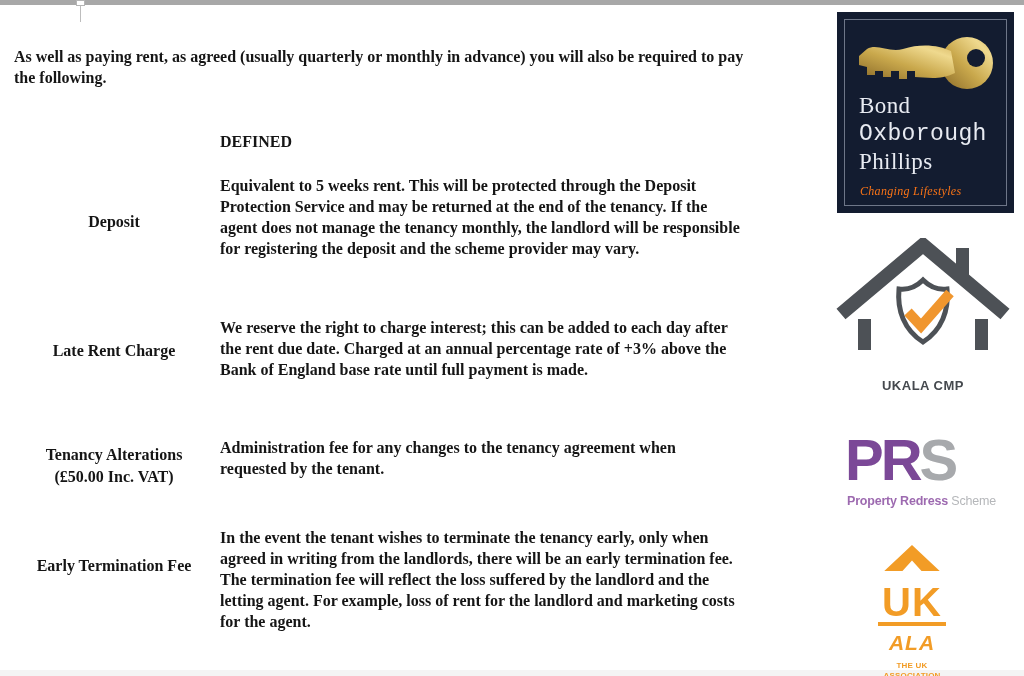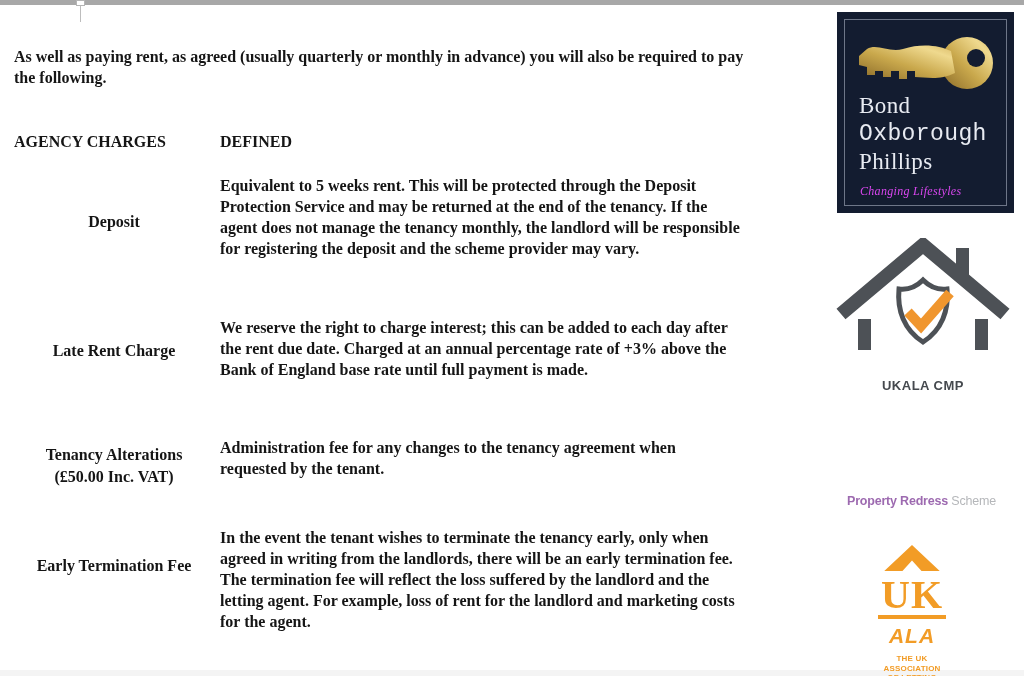--- a/index.html
+++ b/index.html
@@ -25,21 +25,21 @@
   .lbl-4{top:555px;} .txt-4{top:527px;}
 
   
   .logo{position:absolute;}
   
   .bond{left:837px;top:12px;width:177px;height:201px;background:#131c30;}
   .bond-border{position:absolute;left:7px;top:7px;right:7px;bottom:7px;border:1px solid rgba(160,168,185,.65);}
   .bond-key{position:absolute;left:18px;top:21px;width:142px;height:62px;}
   .bond-name{position:absolute;left:22px;font-size:23px;line-height:28px;color:#e8ebf2;font-weight:400;letter-spacing:.4px;text-align:center;}
   .bn1{top:80px;} .bn2{top:108px;font-family:Liberation Mono, monospace;} .bn3{top:136px;}
-  .bond-tagline{position:absolute;left:23px;top:172px;font-size:12px;font-style:italic;color:#d946ef;letter-spacing:.3px;}
+  .bond-tagline{position:absolute;left:23px;top:172px;font-size:12px;font-style:italic;color:#f97316;letter-spacing:.3px;}
 
   
   .cmp{left:833px;top:238px;width:180px;height:158px;}
   .cmp-art{position:absolute;left:0;top:0;width:180px;height:116px;}
   .cmp-line{position:absolute;left:0;top:115px;width:180px;text-align:center;font-family:"Liberation Sans",sans-serif;
             font-size:23px;line-height:24px;white-space:nowrap;}
   .cmp-line .cmp-bold{font-weight:700;color:#45494e;letter-spacing:-.5px;}
   .cmp-line .cmp-tan{font-weight:400;color:#d9b483;letter-spacing:.5px;}
   .cmp-sub{position:absolute;left:0;top:140px;width:180px;text-align:center;font-family:"Liberation Sans",sans-serif;
            font-weight:700;font-size:13px;color:#45494e;letter-spacing:.5px;}
@@ -47,38 +47,37 @@
   
   .prs{left:845px;top:430px;width:150px;height:84px;font-family:"Liberation Sans",sans-serif;}
   .prs-letters{position:absolute;left:0;top:0;font-size:58px;line-height:60px;font-weight:700;letter-spacing:-3px;}
   .prs-pr{color:#7b4897;} .prs-s{color:#a7a9ac;}
   .prs-sub{position:absolute;left:2px;top:64px;font-size:12.5px;white-space:nowrap;letter-spacing:-.2px;}
   .prs-sub-purple{color:#9d6ab0;font-weight:700;} .prs-sub-gray{color:#b5b7ba;font-weight:400;}
 
   
   .ukala{left:874px;top:545px;width:76px;text-align:center;font-family:"Liberation Sans",sans-serif;color:#f29c26;}
   .ukala-roof{display:block;margin:0 auto;width:58px;height:26px;}
-  .ukala-uk{font-size:40px;line-height:32px;font-weight:700;letter-spacing:1px;margin-top:8px;font-family:Liberation Serif, serif;}
+  .ukala-uk{font-size:40px;line-height:32px;font-weight:700;letter-spacing:1px;margin-top:15px;}
   .ukala-rule{width:68px;height:4px;background:#f29c26;margin:4px auto 3px auto;}
   .ukala-ala{font-size:21px;line-height:27px;font-weight:700;letter-spacing:1px;font-style:italic;}
   .ukala-caption{margin-top:5px;font-size:8px;line-height:9.5px;font-weight:700;letter-spacing:.2px;}
 </style>
 </head>
 <body>
 
 <div class="canvas">
 
   <div class="top-bar"></div>
   <div class="cursor-box"></div>
   <div class="cursor-line"></div>
   <div class="bottom-strip"></div>
 
   <p class="doc-text intro">As well as paying rent, as agreed (usually quarterly or monthly in advance) you will also be required to pay the following.</p>
 
-  <div class="doc-text hdr hdr-charges">AGENCY CHARGES</div>
   <div class="doc-text hdr hdr-defined">DEFINED</div>
 
   <div>
     <div class="doc-text charge-label lbl-1">Deposit</div>
     <div class="doc-text charge-text txt-1">Equivalent to 5 weeks rent. This will be protected through the Deposit Protection Service and may be returned at the end of the tenancy. If the agent does not manage the tenancy monthly, the landlord will be responsible for registering the deposit and the scheme provider may vary.</div>
   </div>
 
   <div>
     <div class="doc-text charge-label lbl-2">Late Rent Charge</div>
     <div class="doc-text charge-text txt-2">We reserve the right to charge interest; this can be added to each day after the rent due date. Charged at an annual percentage rate of +3% above the Bank of England base rate until full payment is made.</div>
@@ -124,20 +123,23 @@
       <path d="M8,76 L90,7 L172,76" fill="none" stroke="#4d5156" stroke-width="14"></path>
       <rect x="25" y="81" width="13" height="31" fill="#4d5156"></rect>
       <rect x="142" y="81" width="13" height="31" fill="#4d5156"></rect>
       <path d="M90,42 C97,49 106,52 114,51 C116,72 109,92 90,104 C71,92 64,72 66,51 C74,52 83,49 90,42 Z" fill="#ffffff" stroke="#4d5156" stroke-width="5"></path>
       <path d="M75,74 L88,88 L117,55" fill="none" stroke="#f0962e" stroke-width="10"></path>
     </svg>
     <div class="cmp-sub">UKALA CMP</div>
   </div>
 
   <div class="logo prs">
+    <div class="prs-letters">
+      <span class="prs-pr">PR</span><span class="prs-s">S</span>
+    </div>
     <div class="prs-sub">
       <span class="prs-sub-purple">Property Redress</span><span class="prs-sub-gray"> Scheme</span>
     </div>
   </div>
 
   <div class="logo ukala">
     <svg class="ukala-roof" viewBox="0 0 64 30">
       <path d="M0,30 L32,0 L64,30 L43,30 L32,18 L21,30 Z" fill="#f29c26"></path>
     </svg>
     <div class="ukala-uk">UK</div>

